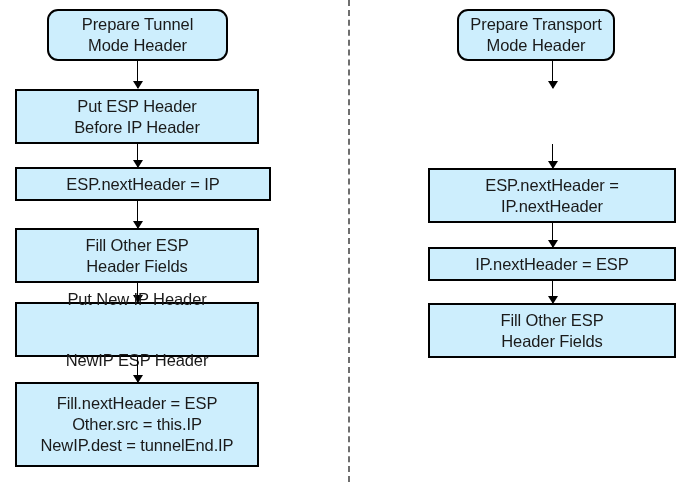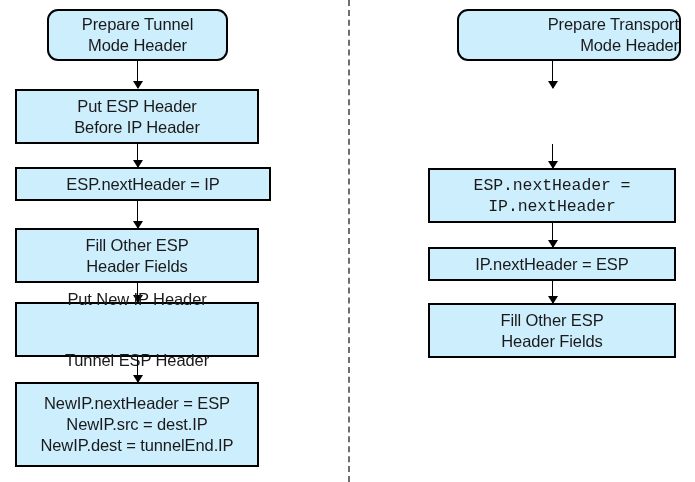--- a/index.html
+++ b/index.html
@@ -116,53 +116,53 @@
     <span class="line">Header Fields</span>
   </div>
 
   <div class="arrow" style="left:137px; top:283px; height:19px;">
     <span class="shaft"></span>
     <span class="head"></span>
   </div>
 
   <div class="node" style="left:15px; top:302px; width:244px; height:55px;gap:40px;">
     <span class="line">Put New IP Header</span>
-    <span class="line">Tunnel ESP Header</span>
+    <span class="line">NewIP ESP Header</span>
   </div>
 
   <div class="arrow" style="left:137px; top:357px; height:25px;">
     <span class="shaft"></span>
     <span class="head"></span>
   </div>
 
   <div class="node" style="left:15px; top:382px; width:244px; height:85px;">
-    <span class="line">NewIP.nextHeader = ESP</span>
-    <span class="line">NewIP.src = dest.IP</span>
+    <span class="line">Fill.nextHeader = ESP</span>
+    <span class="line">Other.src = this.IP</span>
     <span class="line">NewIP.dest = tunnelEnd.IP</span>
   </div>
 
   <div class="divider" style="left:348px;"></div>
 
-  <div class="node terminator" style="left:457px; top:9px; width:224px; height:52px;align-items:flex-end;">
+  <div class="node terminator" style="left:457px; top:9px; width:158px; height:52px;">
     <span class="line">Prepare Transport</span>
     <span class="line">Mode Header</span>
   </div>
 
   <div class="arrow" style="left:552px; top:61px; height:27px;">
     <span class="shaft"></span>
     <span class="head"></span>
   </div>
 
 
   <div class="arrow" style="left:552px; top:144px; height:24px;">
     <span class="shaft"></span>
     <span class="head"></span>
   </div>
 
-  <div class="node" style="left:428px; top:168px; width:248px; height:55px;font-family:Liberation Mono, monospace;">
+  <div class="node" style="left:428px; top:168px; width:248px; height:55px;">
     <span class="line">ESP.nextHeader =</span>
     <span class="line">IP.nextHeader</span>
   </div>
 
   <div class="arrow" style="left:552px; top:223px; height:24px;">
     <span class="shaft"></span>
     <span class="head"></span>
   </div>
 
   <div class="node" style="left:428px; top:247px; width:248px; height:34px;">

